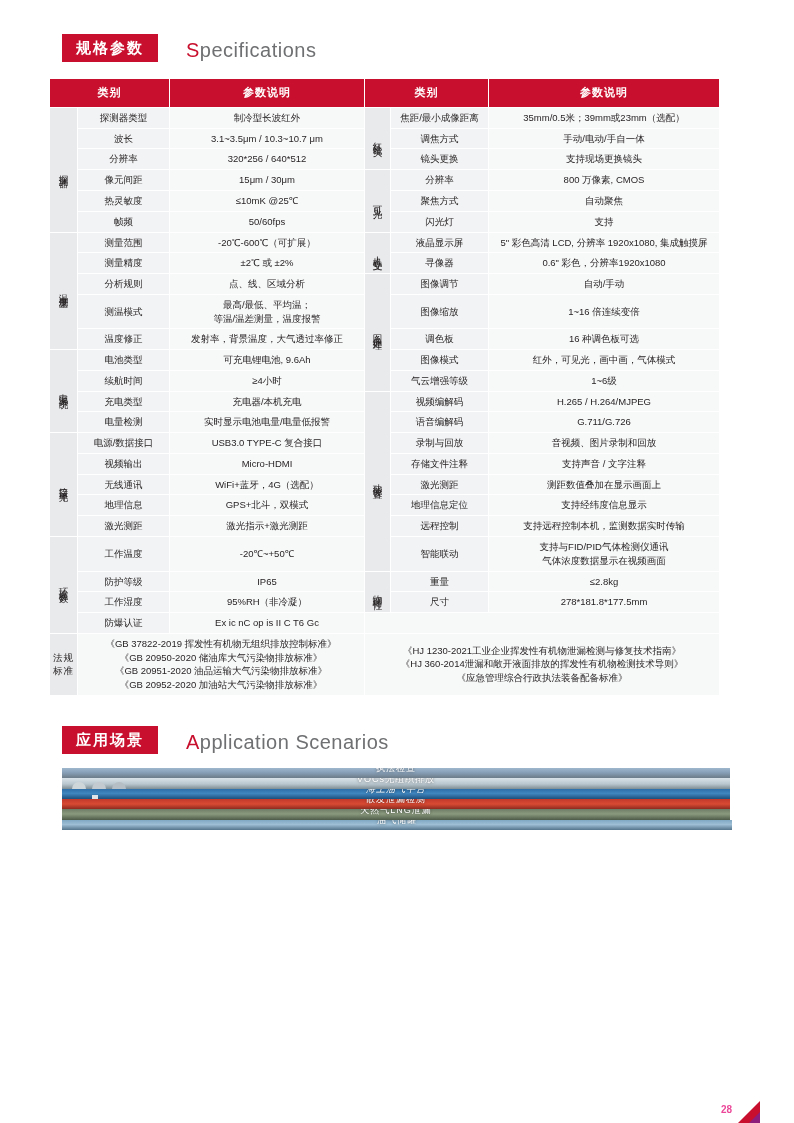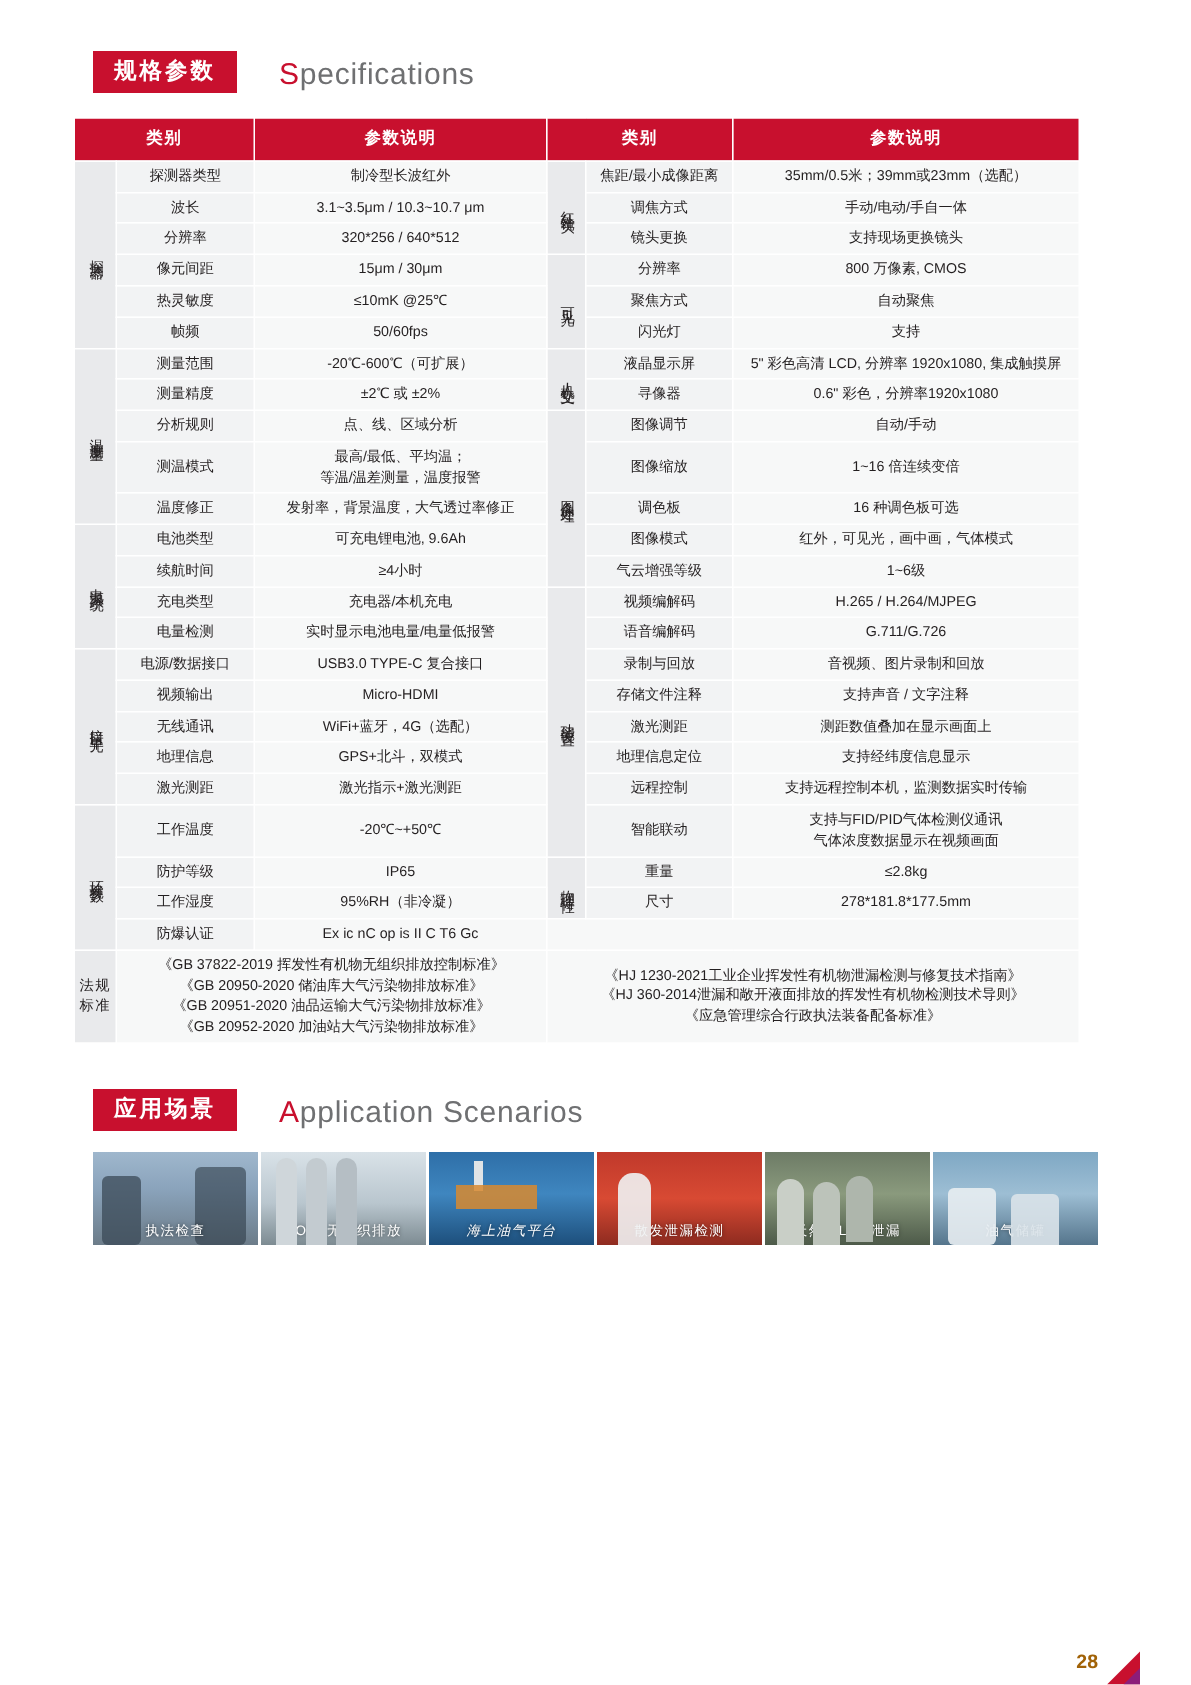--- a/index.html
+++ b/index.html
@@ -124,20 +124,21 @@
 
   
   .scenarios-strip {
     margin-left: 62px;
     margin-top: 14px;
     width: 670px;
     height: 62px;
     display: flex;
     overflow: hidden;
     position: relative;
+    flex-direction: column;
   }
   .scene {
     flex: 1 1 0;
     position: relative;
     overflow: hidden;
     border-right: 2px solid #ffffff;
   }
   .scene:last-child { border-right: none; }
   .scene .cap {
     position: absolute;
@@ -164,22 +165,22 @@
   .s5 { background: linear-gradient(to bottom,#6d7b66 0%, #8a9a7d 45%, #4d5a49 100%); }
   .s5::after{content:"";position:absolute;left:8px;top:18px;width:18px;height:44px;background:#c9cfc7;border-radius:9px 9px 0 0;box-shadow:24px 2px 0 #bcc3ba, 46px -2px 0 #aeb6ac;}
   .s6 { background: linear-gradient(to bottom,#7fa8c4 0%, #9dbed4 45%, #55758c 100%); }
   .s6::after{content:"";position:absolute;left:10px;top:24px;width:32px;height:38px;background:#e8eef2;border-radius:4px;opacity:.9;box-shadow:42px 4px 0 #dbe4ea;}
 
   
   .page-number {
     position: absolute;
     right: 62px;
     bottom: 42px;
-    font-size: 13px;
-    color: #a16207;
+    font-size: 10px;
+    color: #ec4899;
     font-weight: bold;
   }
   .corner-mark {
     position: absolute;
     right: 34px;
     bottom: 34px;
     width: 0;
     height: 0;
     border-left: 22px solid transparent;
     border-bottom: 22px solid #c8102e;

